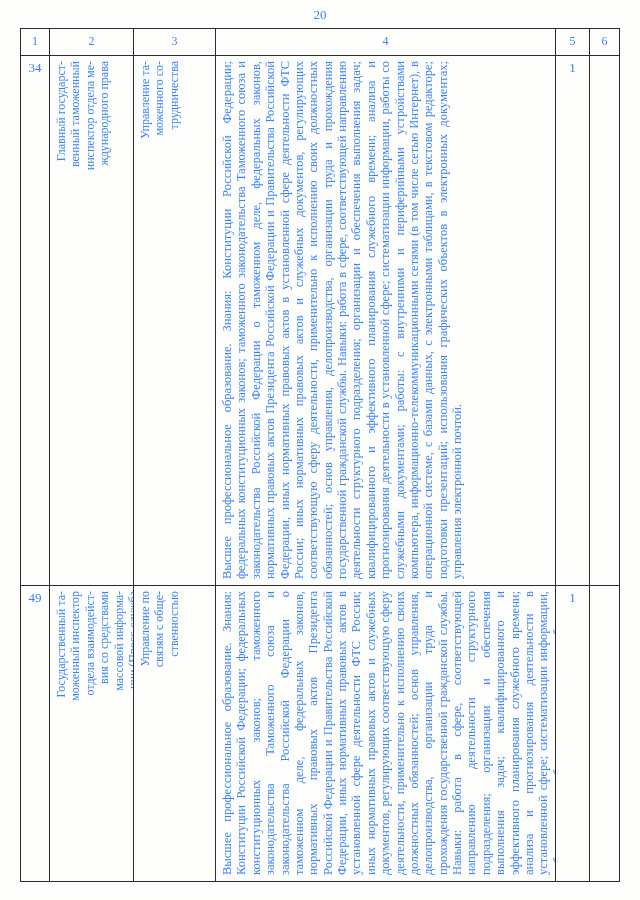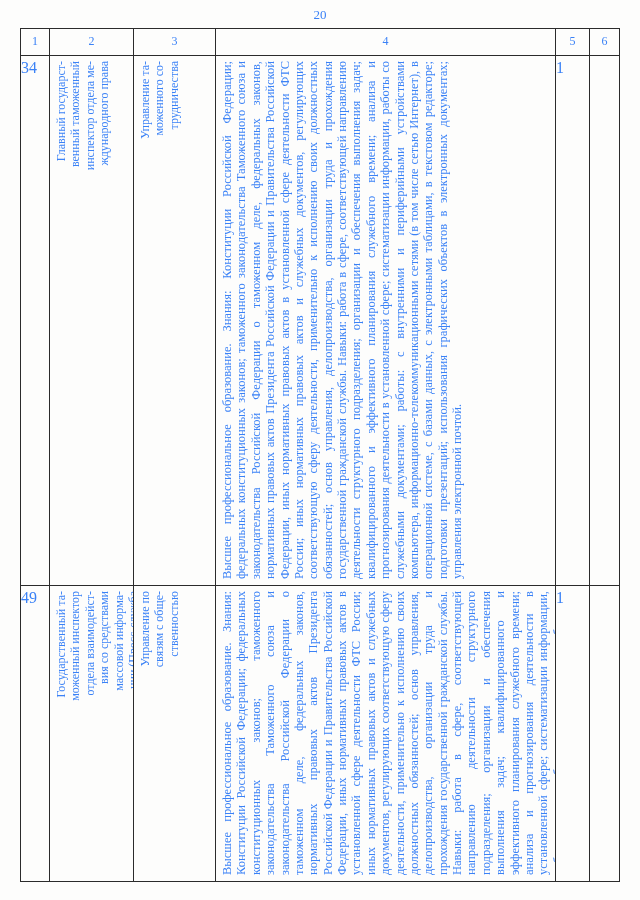--- a/index.html
+++ b/index.html
@@ -49,21 +49,22 @@
   }
   .cell + .cell { border-left: 1px solid #2b2b2b; }
 
   
   .hnum {
     text-align: center;
     font-size: 12px;
     line-height: 25px;
   }
   .topnum {
-    font-size: 16px;
+    text-align: center;
+    font-size: 13px;
     padding-top: 5px;
     line-height: 14px;
   }
 
   
   .vt {
     position: absolute;
     top: 5px;
     left: 4px;
     transform-origin: 0 0;

